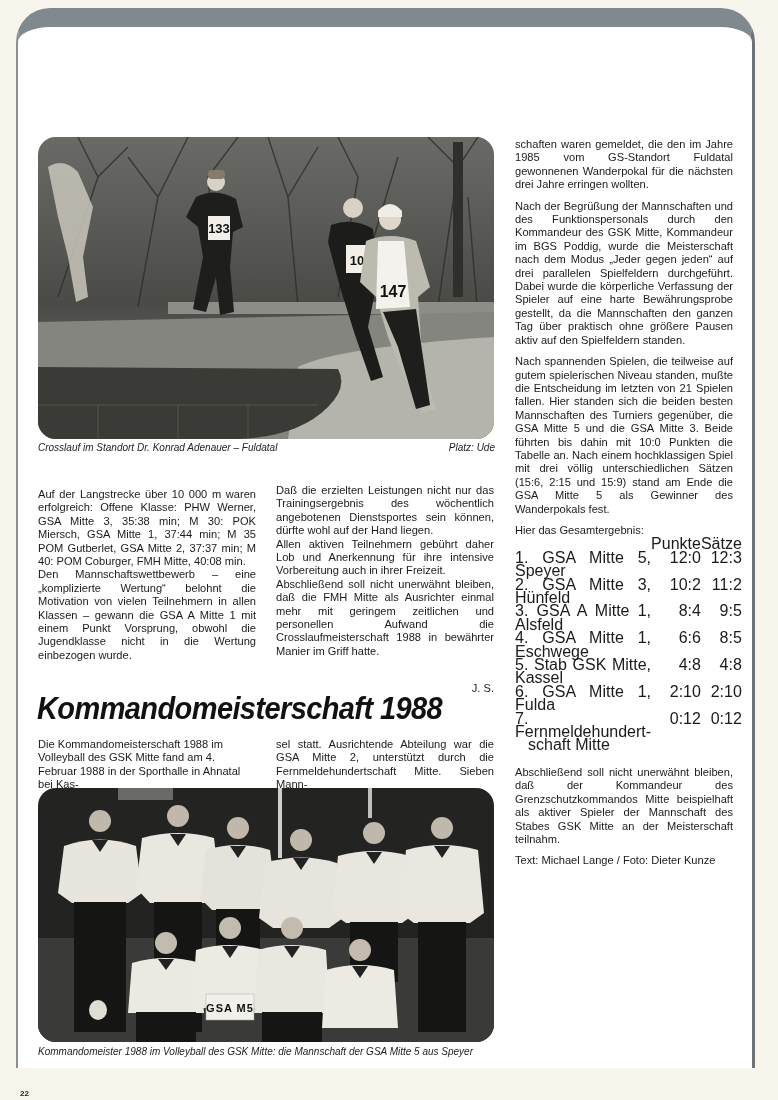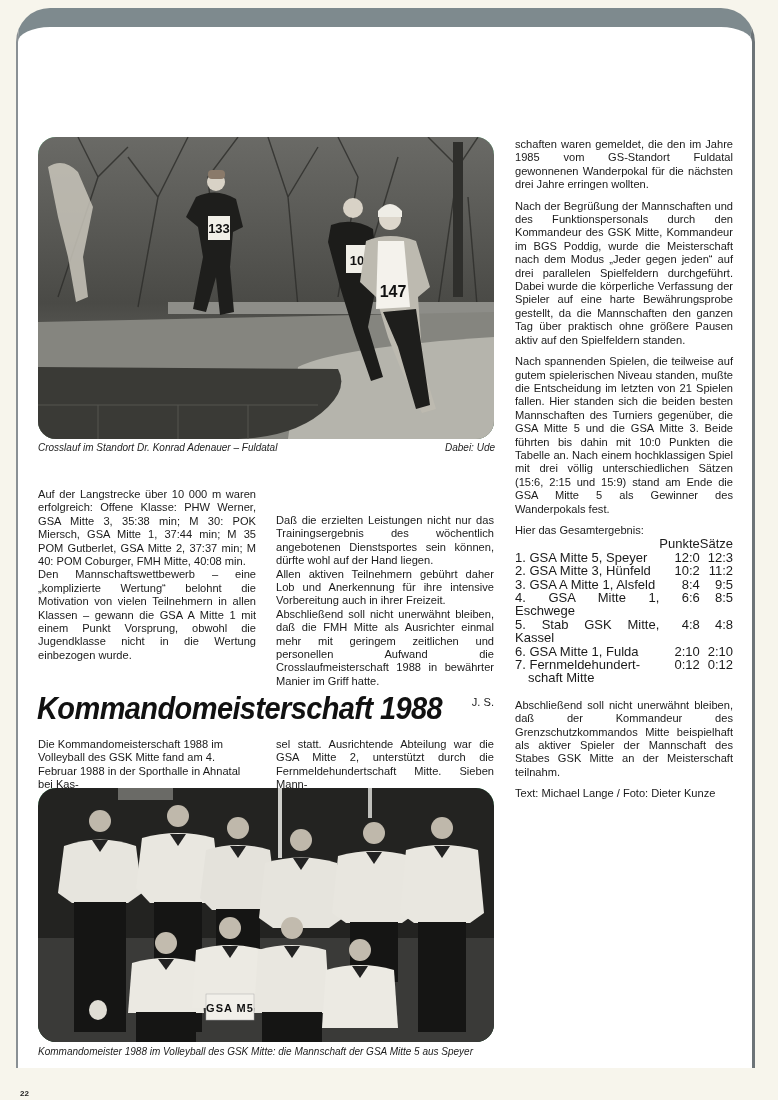--- a/index.html
+++ b/index.html
@@ -33,21 +33,21 @@
     position: absolute; font-size: 11.1px; line-height: 13.4px; text-align: justify; color: #1a1a1a;
   }
   .col p { margin: 0; }
   .col p.gap { margin-top: 8px; }
   .headline {
     position: absolute; left: 37px; top: 692px;
     font-family: "Liberation Sans", sans-serif; font-weight: 900; font-style: italic;
     font-size: 29px; letter-spacing: -0.6px; color: #111;
     transform: scaleY(1.08);
   }
-  .results-table { border-collapse: collapse; font-size: 13px; line-height: 13.4px; width: 250px; }
+  .results-table { border-collapse: collapse; font-size: 16px; line-height: 13.4px; width: 250px; }
   .results-table td { padding: 0; vertical-align: top; }
   .results-table td.num { text-align: right; }
   .results-table th { font-weight: normal; text-align: right; padding: 0; }
   .page-number {
     position: absolute; left: 20px; top: 1061px; font-size: 8px; font-weight: bold; color: #222; margin-top: 28px;
   }
   .bib { font-family: "Liberation Sans", sans-serif; font-weight: bold; }
 </style>
 </head>
 <body>
@@ -110,31 +110,31 @@
     <circle cx="352" cy="82" r="11" fill="#ddd7cc"></circle>
     <path d="M340 74 Q352 60 364 74 L364 80 L340 80 Z" fill="#efede6"></path>
     <path d="M328 104 Q352 94 378 104 L392 150 L380 160 L385 230 L398 272 L384 276 L362 230 L350 200 L338 160 L322 145 Z" fill="#bdbab0"></path>
     <path d="M340 104 L366 104 L372 170 L338 172 Z" fill="#f4f2ec"></path>
     <path d="M345 175 L378 172 L392 268 L378 272 L360 210 Z" fill="#1e1e1c"></path>
     <text class="bib" x="355" y="160" font-size="16" text-anchor="middle" fill="#111">147</text>
   </svg>
 </div>
 
 <div class="caption" style="left:38px; top:441px; width:300px;">Crosslauf im Standort Dr. Konrad Adenauer – Fuldatal</div>
-<div class="caption" style="left:440px; top:441px; width:55px; text-align:right;">Dabei: Ude</div>
+<div class="caption" style="left:440px; top:441px; width:55px; text-align:right;">Platz: Ude</div>
 
 <div class="col" style="left:38px; top:488px; width:218px;">
   <p>Auf der Langstrecke über 10 000 m waren erfolgreich: Offene Klasse: PHW Werner, GSA Mitte 3, 35:38 min; M 30: POK Miersch, GSA Mitte 1, 37:44 min; M 35 POM Gutberlet, GSA Mitte 2, 37:37 min; M 40: POM Coburger, FMH Mitte, 40:08 min.</p>
   <p>Den Mannschaftswettbewerb – eine „komplizierte Wertung“ belohnt die Motivation von vielen Teilnehmern in allen Klassen – gewann die GSA A Mitte 1 mit einem Punkt Vorsprung, obwohl die Jugendklasse nicht in die Wertung einbezogen wurde.</p>
 </div>
-<div class="col" style="left:276px; top:514px; width:218px;">
+<div class="col" style="left:276px; top:484px; width:218px;">
   <p>Daß die erzielten Leistungen nicht nur das Trainingsergebnis des wöchentlich angebotenen Dienstsportes sein können, dürfte wohl auf der Hand liegen.</p>
   <p>Allen aktiven Teilnehmern gebührt daher Lob und Anerkennung für ihre intensive Vorbereitung auch in ihrer Freizeit.</p>
   <p>Abschließend soll nicht unerwähnt bleiben, daß die FMH Mitte als Ausrichter einmal mehr mit geringem zeitlichen und personellen Aufwand die Crosslaufmeisterschaft 1988 in bewährter Manier im Griff hatte.</p>
-  <p style="text-align:right; margin-top:8px;">J. S.</p>
+  <p style="text-align:right; margin-top:24px;">J. S.</p>
 </div>
 
 <div class="headline">Kommandomeisterschaft 1988</div>
 
 <div class="col" style="left:38px; top:738px; width:218px; text-align:left;">
   <p>Die Kommandomeisterschaft 1988 im Volleyball des GSK Mitte fand am 4. Februar 1988 in der Sporthalle in Ahnatal bei Kas-</p>
 </div>
 <div class="col" style="left:276px; top:738px; width:218px;">
   <p>sel statt. Ausrichtende Abteilung war die GSA Mitte 2, unterstützt durch die Fernmeldehundertschaft Mitte. Sieben Mann-</p>
 </div>

